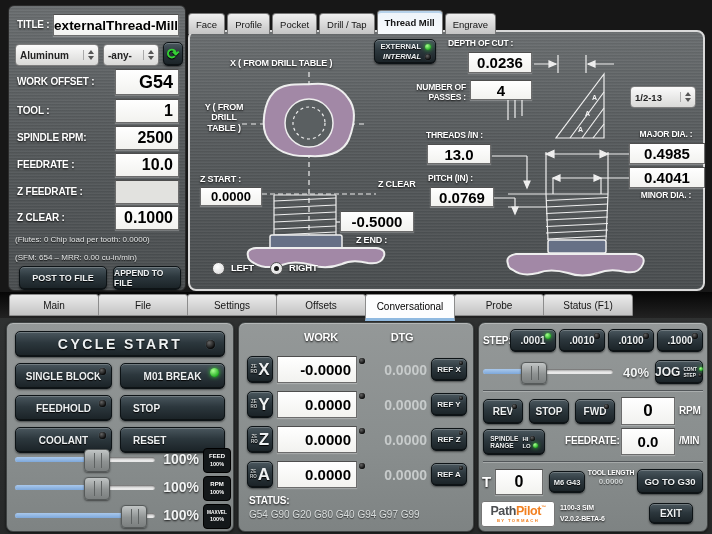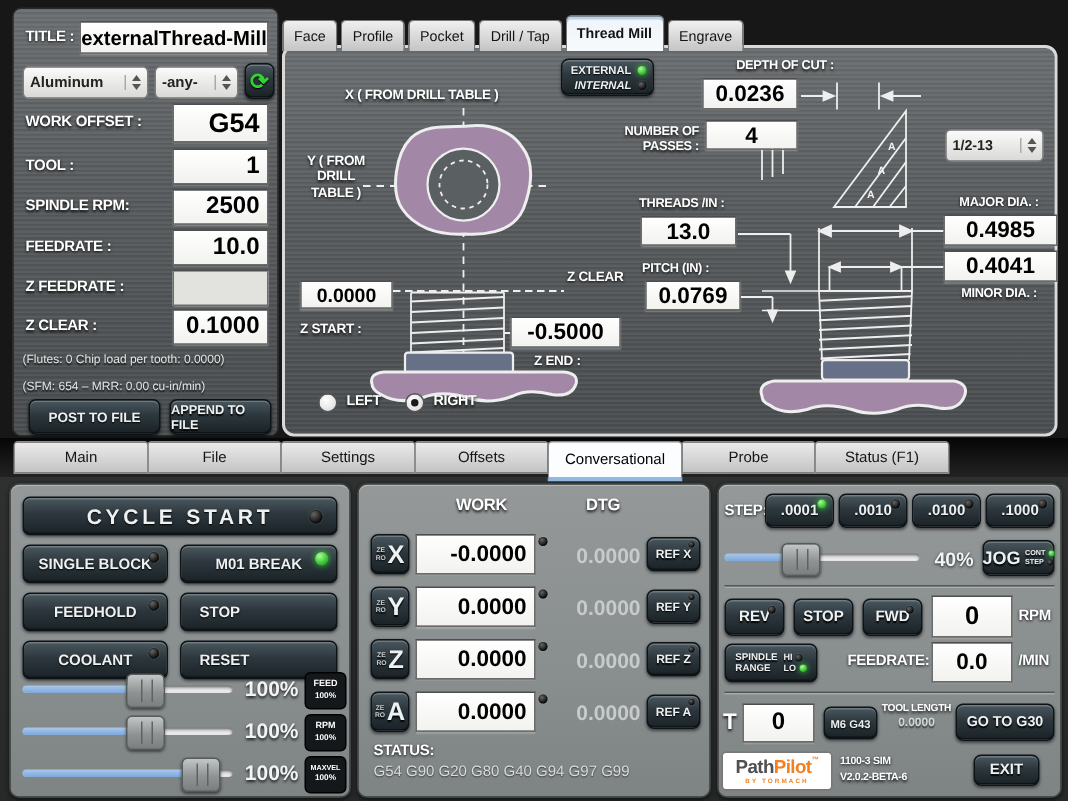--- a/index.html
+++ b/index.html
@@ -173,21 +173,21 @@
         <div style="display:flex;align-items:center;gap:4px;width:100%;justify-content:flex-end;">
           <span style="font-size:7.5px;">EXTERNAL</span>
           <span class="led on" style="width:6px;height:6px;"></span>
         </div>
         <div style="display:flex;align-items:center;gap:4px;width:100%;justify-content:flex-end;font-style:italic;">
           <span style="font-size:7.5px;">INTERNAL</span>
           <span class="led" style="width:6px;height:6px;"></span>
         </div>
       </div>
 
-      <div class="abs lbl" style="left:258px;top:7px;width:108px;font-size:8.5px;text-align:right;">DEPTH OF CUT :</div>
+      <div class="abs lbl" style="left:258px;top:7px;width:108px;font-size:8.5px;text-align:left;">DEPTH OF CUT :</div>
       <div class="abs winput center" style="left:278px;top:20px;width:64px;height:21px;font-size:15px;">0.0236</div>
 
       <div class="abs lbl" style="left:40px;top:26px;width:160px;font-size:9px;text-align:left;">X ( FROM DRILL TABLE )</div>
       <div class="abs lbl" style="left:4px;top:70px;width:60px;font-size:9px;text-align:center;">
         <div>Y ( FROM DRILL</div>
           <div>TABLE )</div>
       </div>
 
       <div class="abs lbl" style="left:212px;top:51px;width:64px;font-size:8.5px;text-align:right;">
         <div>NUMBER OF</div>
@@ -207,21 +207,21 @@
       <div class="abs winput center" style="left:237px;top:112px;width:64px;height:20px;font-size:15px;">13.0</div>
 
       <div class="abs lbl" style="left:238px;top:142px;font-size:8.5px;">PITCH (IN) :</div>
       <div class="abs winput center" style="left:240px;top:155px;width:64px;height:20px;font-size:15px;">0.0769</div>
 
       <div class="abs lbl" style="left:437px;top:98px;width:78px;font-size:8.5px;text-align:center;">MAJOR DIA. :</div>
       <div class="abs winput center" style="left:439px;top:111px;width:76px;height:21px;font-size:15px;">0.4985</div>
       <div class="abs winput center" style="left:439px;top:135px;width:76px;height:21px;font-size:15px;">0.4041</div>
       <div class="abs lbl" style="left:437px;top:159px;width:78px;font-size:8.5px;text-align:center;">MINOR DIA. :</div>
 
-      <div class="abs lbl" style="left:10px;top:142px;font-size:9px;margin-top:40px;">Z START :</div>
+      <div class="abs lbl" style="left:10px;top:142px;font-size:9px;">Z START :</div>
       <div class="abs winput center" style="left:10px;top:155px;width:62px;height:19px;font-size:13px;">0.0000</div>
 
       <div class="abs lbl" style="left:188px;top:147px;font-size:9px;">Z CLEAR</div>
 
       <div class="abs winput center" style="left:150px;top:179px;width:74px;height:21px;font-size:15px;">-0.5000</div>
       <div class="abs lbl" style="left:166px;top:203px;font-size:9px;">Z END :</div>
 
       <div class="abs" style="left:22px;top:230px;display:flex;align-items:center;gap:6px;">
         <span class="radio"></span>
         <span class="lbl" style="font-size:9.5px;">LEFT</span>

